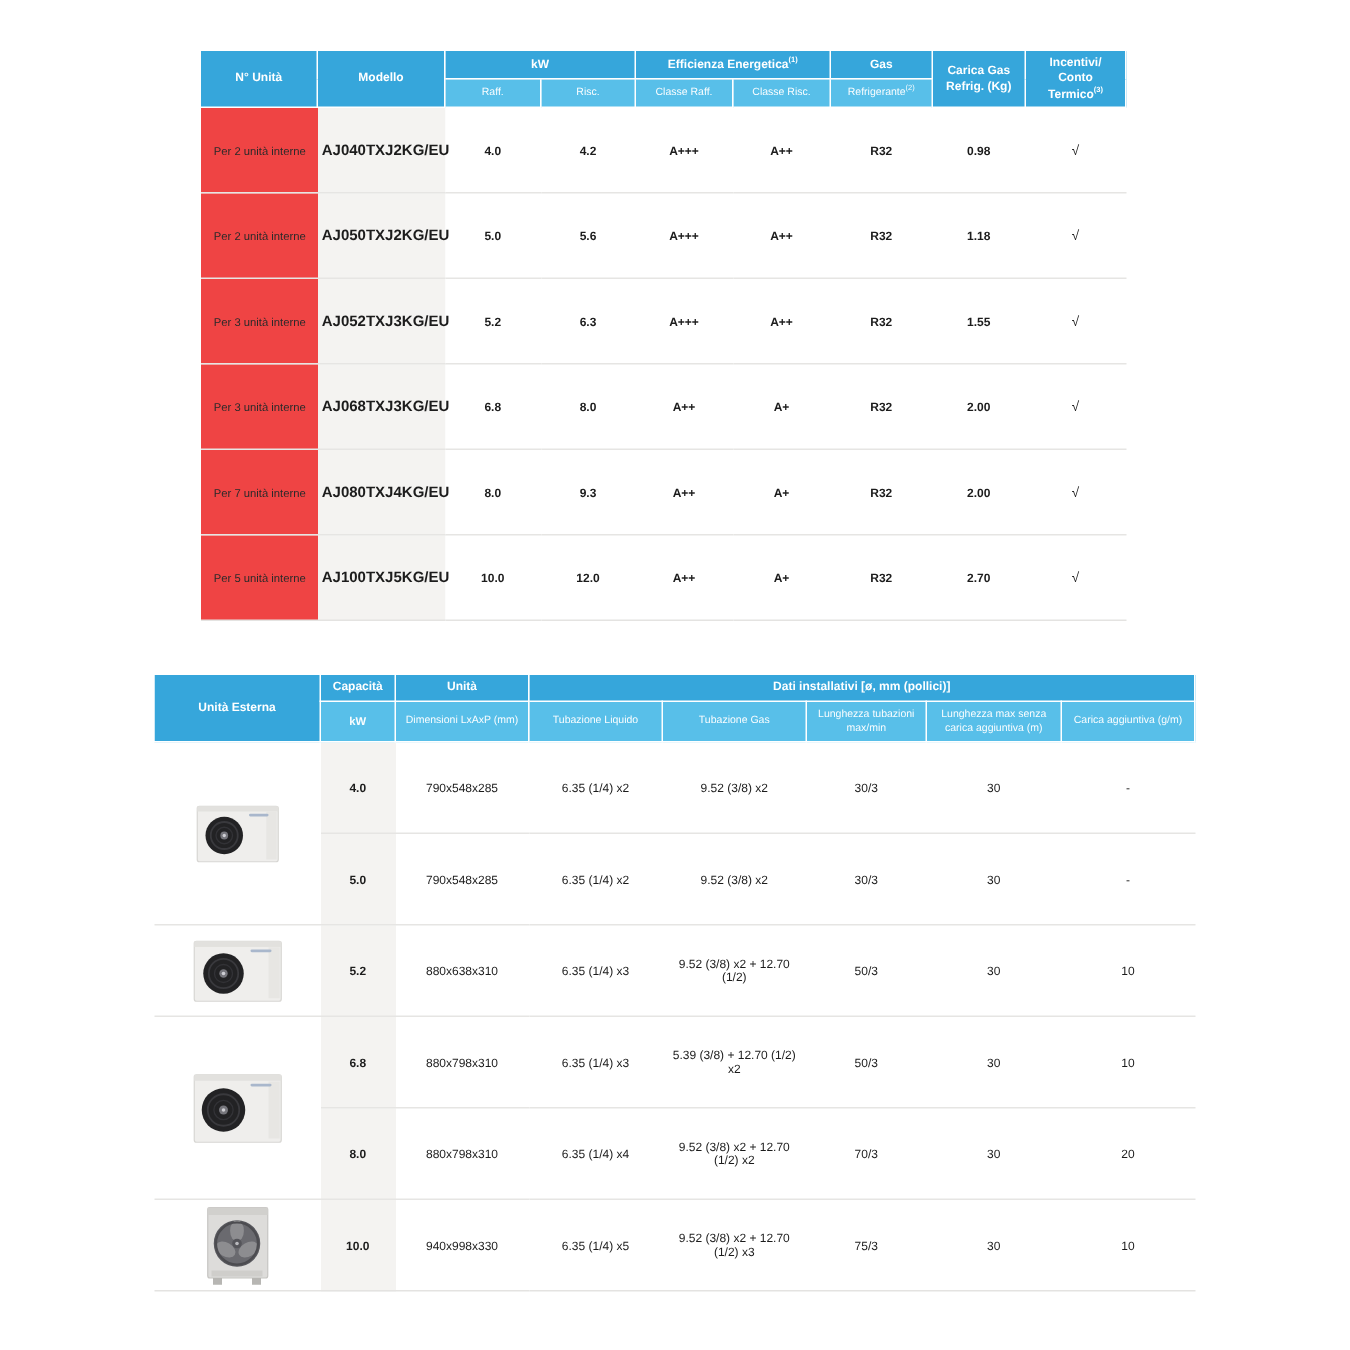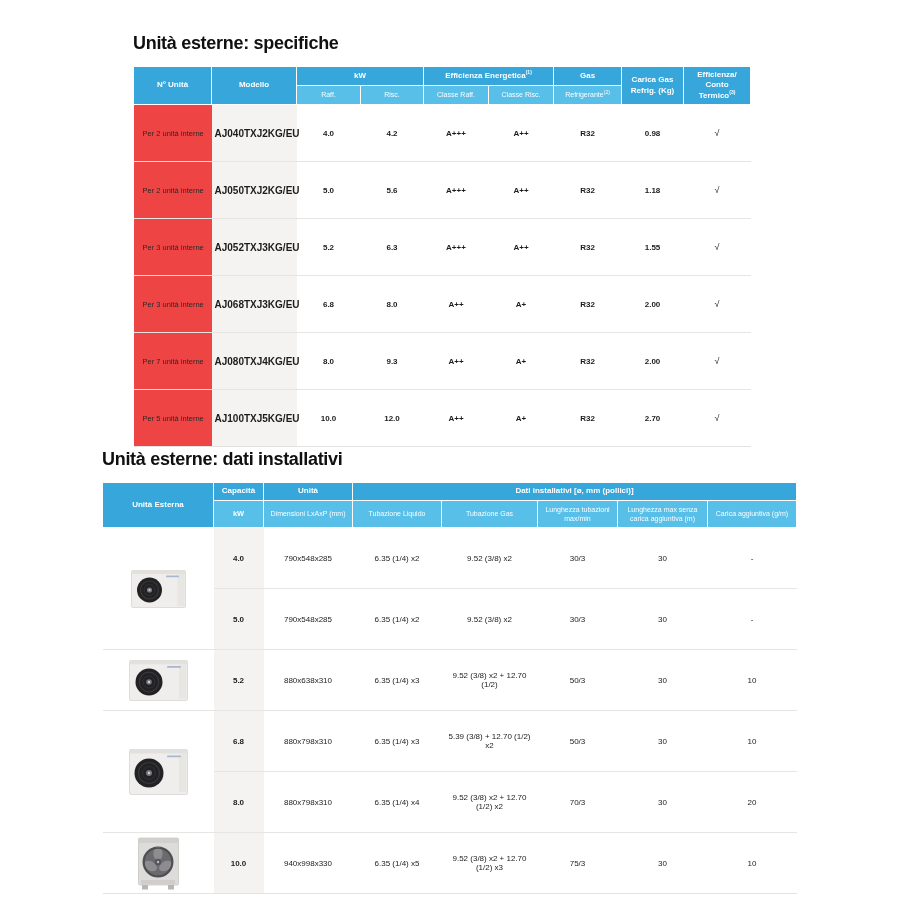--- a/index.html
+++ b/index.html
@@ -43,42 +43,41 @@
   #install-table thead tr.subrow th{height:22px;}
   #install-table tbody td{height:56px;}
   #install-table td.c-cap{background:#f4f3f1;font-weight:700;}
   #install-table td.c-unit-img{padding:0;}
   .unit-wrap{display:flex;align-items:center;justify-content:center;width:100%;height:100%;}
 </style>
 </head>
 <body>
 
 <div class="section" id="section-specs">
-  <h2 class="title">Unità esterne: specifiche</h2>
   <table id="specs-table">
     <colgroup>
       <col style="width:78px">
         <col style="width:85px">
         <col style="width:64px">
         <col style="width:63px">
       <col style="width:65px">
         <col style="width:65px">
         <col style="width:68px">
         <col style="width:62px">
         <col style="width:67px">
     </colgroup>
     <thead>
       <tr>
         <th rowspan="2">N° Unità</th>
         <th rowspan="2">Modello</th>
         <th colspan="2">kW</th>
         <th colspan="2"><span>Efficienza Energetica</span><sup>(1)</sup></th>
         <th>Gas</th>
         <th rowspan="2">Carica Gas Refrig. (Kg)</th>
-        <th rowspan="2"><span>Efficienza/</span><br><span>Conto Termico</span><sup>(3)</sup></th>
+        <th rowspan="2"><span>Incentivi/</span><br><span>Conto Termico</span><sup>(3)</sup></th>
       </tr>
       <tr>
         <th class="sub">Raff.</th>
         <th class="sub">Risc.</th>
         <th class="sub">Classe Raff.</th>
         <th class="sub">Classe Risc.</th>
         <th class="sub"><span>Refrigerante</span><sup>(2)</sup></th>
       </tr>
     </thead>
     <tbody id="specs-body">
@@ -151,21 +150,20 @@
     <td class="c-num">A+</td>
     <td class="c-num">R32</td>
     <td class="c-num">2.70</td>
     <td class="c-check">√</td>
   </tr>
 </tbody>
   </table>
 </div>
 
 <div class="section" id="section-install">
-  <h2 class="title">Unità esterne: dati installativi</h2>
   <table id="install-table">
     <colgroup>
       <col style="width:111px">
         <col style="width:50px">
         <col style="width:89px">
         <col style="width:89px">
       <col style="width:96px">
         <col style="width:80px">
         <col style="width:90px">
         <col style="width:89px">

